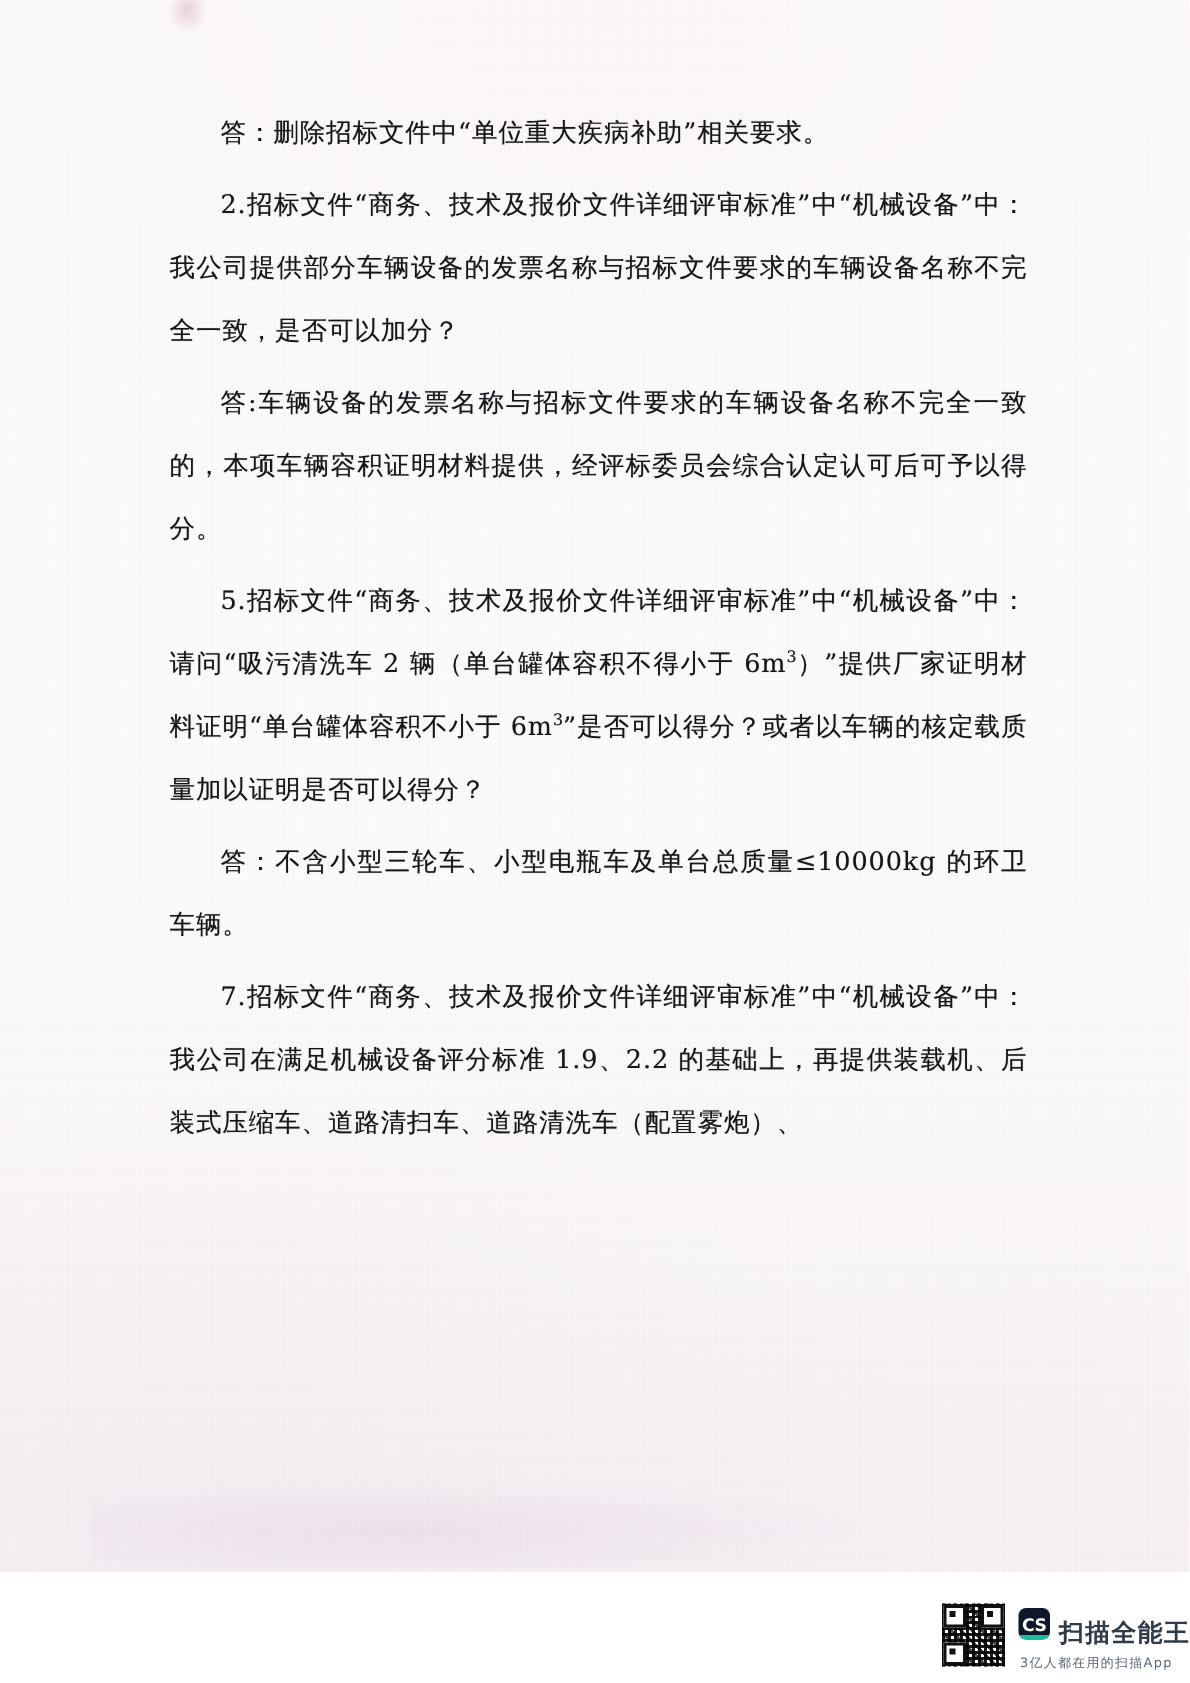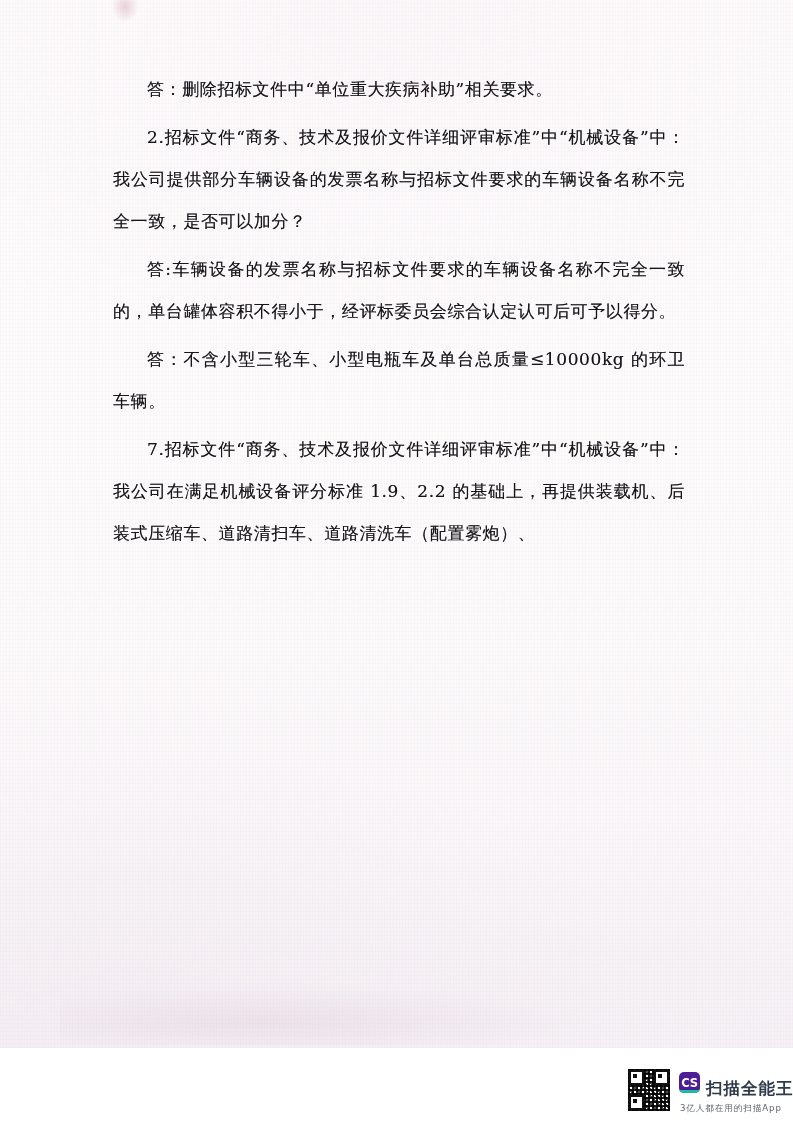--- a/index.html
+++ b/index.html
@@ -137,21 +137,21 @@
   #cs-brand-row {
     display: flex;
     align-items: center;
     gap: 6px;
   }
 
   #cs-logo-mark {
     width: 21px;
     height: 21px;
     border-radius: 5px;
-    background: #4c1d95;
+    background: #0f172a;
     color: #ffffff;
     font-family: "DejaVu Sans", "Liberation Sans", sans-serif;
     font-size: 11.5px;
     font-weight: bold;
     letter-spacing: -.3px;
     display: flex;
     align-items: center;
     justify-content: center;
     position: relative;
     overflow: hidden;
@@ -192,22 +192,23 @@
   <div id="paper-grain"></div>
   <div id="scan-smudge-top"></div>
   <div id="scan-smudge-bottom"></div>
 
   <div id="doc-body">
 
     <p class="para">答：删除招标文件中“单位重大疾病补助”相关要求。</p>
 
     <p class="para">2.招标文件“商务、技术及报价文件详细评审标准”中“机械设备”中：我公司提供部分车辆设备的发票名称与招标文件要求的车辆设备名称不完全一致，是否可以加分？</p>
 
-    <p class="para">答:车辆设备的发票名称与招标文件要求的车辆设备名称不完全一致的，单台罐体容积不得小于，经评标委员会综合认定认可后可予以得分。</p>
-
+    <p class="para">答:车辆设备的发票名称与招标文件要求的车辆设备名称不完全一致的，本项车辆容积证明材料提供，经评标委员会综合认定认可后可予以得分。</p>
+
+    <p class="para"><span>5.招标文件“商务、技术及报价文件详细评审标准”中“机械设备”中：请问“吸污清洗车 2 辆（单台罐体容积不得小于 6m</span><sup class="cube">3</sup><span>）”提供厂家证明材料证明“单台罐体容积不小于 6m</span><sup class="cube">3</sup><span>”是否可以得分？或者以车辆的核定载质量加以证明是否可以得分？</span></p>
 
 
 
     <p class="para">答：不含小型三轮车、小型电瓶车及单台总质量≤10000kg 的环卫车辆。</p>
 
     <p class="para">7.招标文件“商务、技术及报价文件详细评审标准”中“机械设备”中：我公司在满足机械设备评分标准 1.9、2.2 的基础上，再提供装载机、后装式压缩车、道路清扫车、道路清洗车（配置雾炮）、</p>
 
   </div>
 </div>
 

